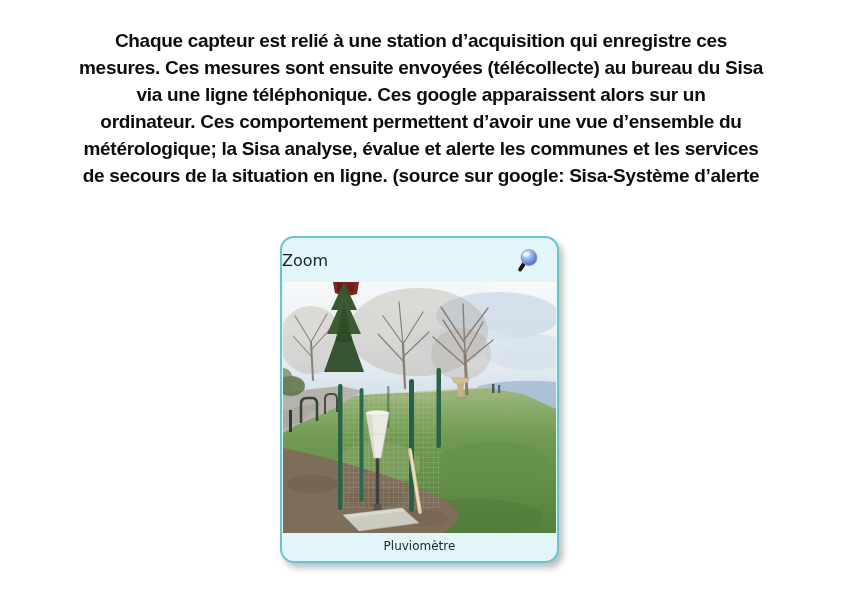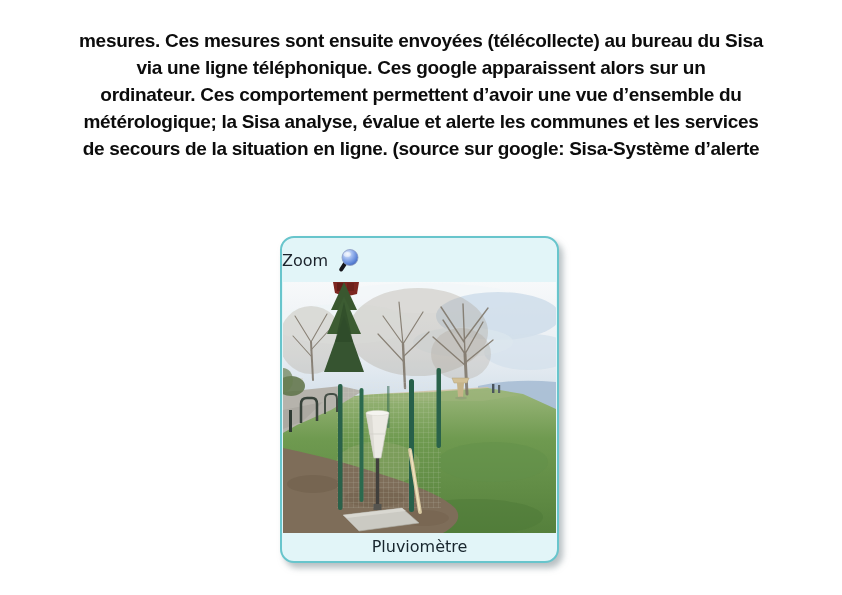--- a/index.html
+++ b/index.html
@@ -15,45 +15,46 @@
   }
   .intro .line{white-space:nowrap;}
   
   .card{
     position:absolute;left:280px;top:236px;width:279px;height:327px;
     box-sizing:border-box;border:2px solid #68c5cc;border-radius:14px;
     background:#e2f5f8;box-shadow:4px 5px 6px rgba(125,140,146,.55);
   }
   .card-header{
     position:absolute;top:0;left:0;right:0;height:44px;
-    display:flex;align-items:center;justify-content:flex-start;
+    display:flex;align-items:center;justify-content:space-between;
     padding-right:18px;gap:10px;box-sizing:border-box;
   }
   .zoom-label{
     font-family:"DejaVu Sans",sans-serif;font-size:16px;color:#1b222b;
   }
   .zoom-icon{display:block;cursor:pointer;}
   .photo{
     position:absolute;left:1px;top:44px;width:273px;height:251px;overflow:hidden;
   }
   .photo svg{display:block;}
   .card-footer{
     position:absolute;left:0;right:0;bottom:0;height:30px;
     display:flex;align-items:center;justify-content:center;
   }
   .caption{
-    font-family:"DejaVu Sans",sans-serif;font-size:16px;color:#18262e;text-align:right;
+    font-family:"DejaVu Sans",sans-serif;font-size:12px;color:#18262e;text-align:right;
   }
 </style>
 </head>
 <body>
 
 <div class="page">
 
   <div class="intro">
+    <div class="line">Chaque capteur est relié à une station d’acquisition qui enregistre ces</div>
     <div class="line">mesures. Ces mesures sont ensuite envoyées (télécollecte) au bureau du Sisa</div>
     <div class="line">via une ligne téléphonique. Ces google apparaissent alors sur un</div>
     <div class="line">ordinateur. Ces comportement permettent d’avoir une vue d’ensemble du</div>
     <div class="line">métérologique; la Sisa analyse, évalue et alerte les communes et les services</div>
     <div class="line">de secours de la situation en ligne. (source sur google: Sisa-Système d’alerte</div>
   </div>
 
   <div class="card">
 
     <div class="card-header">

